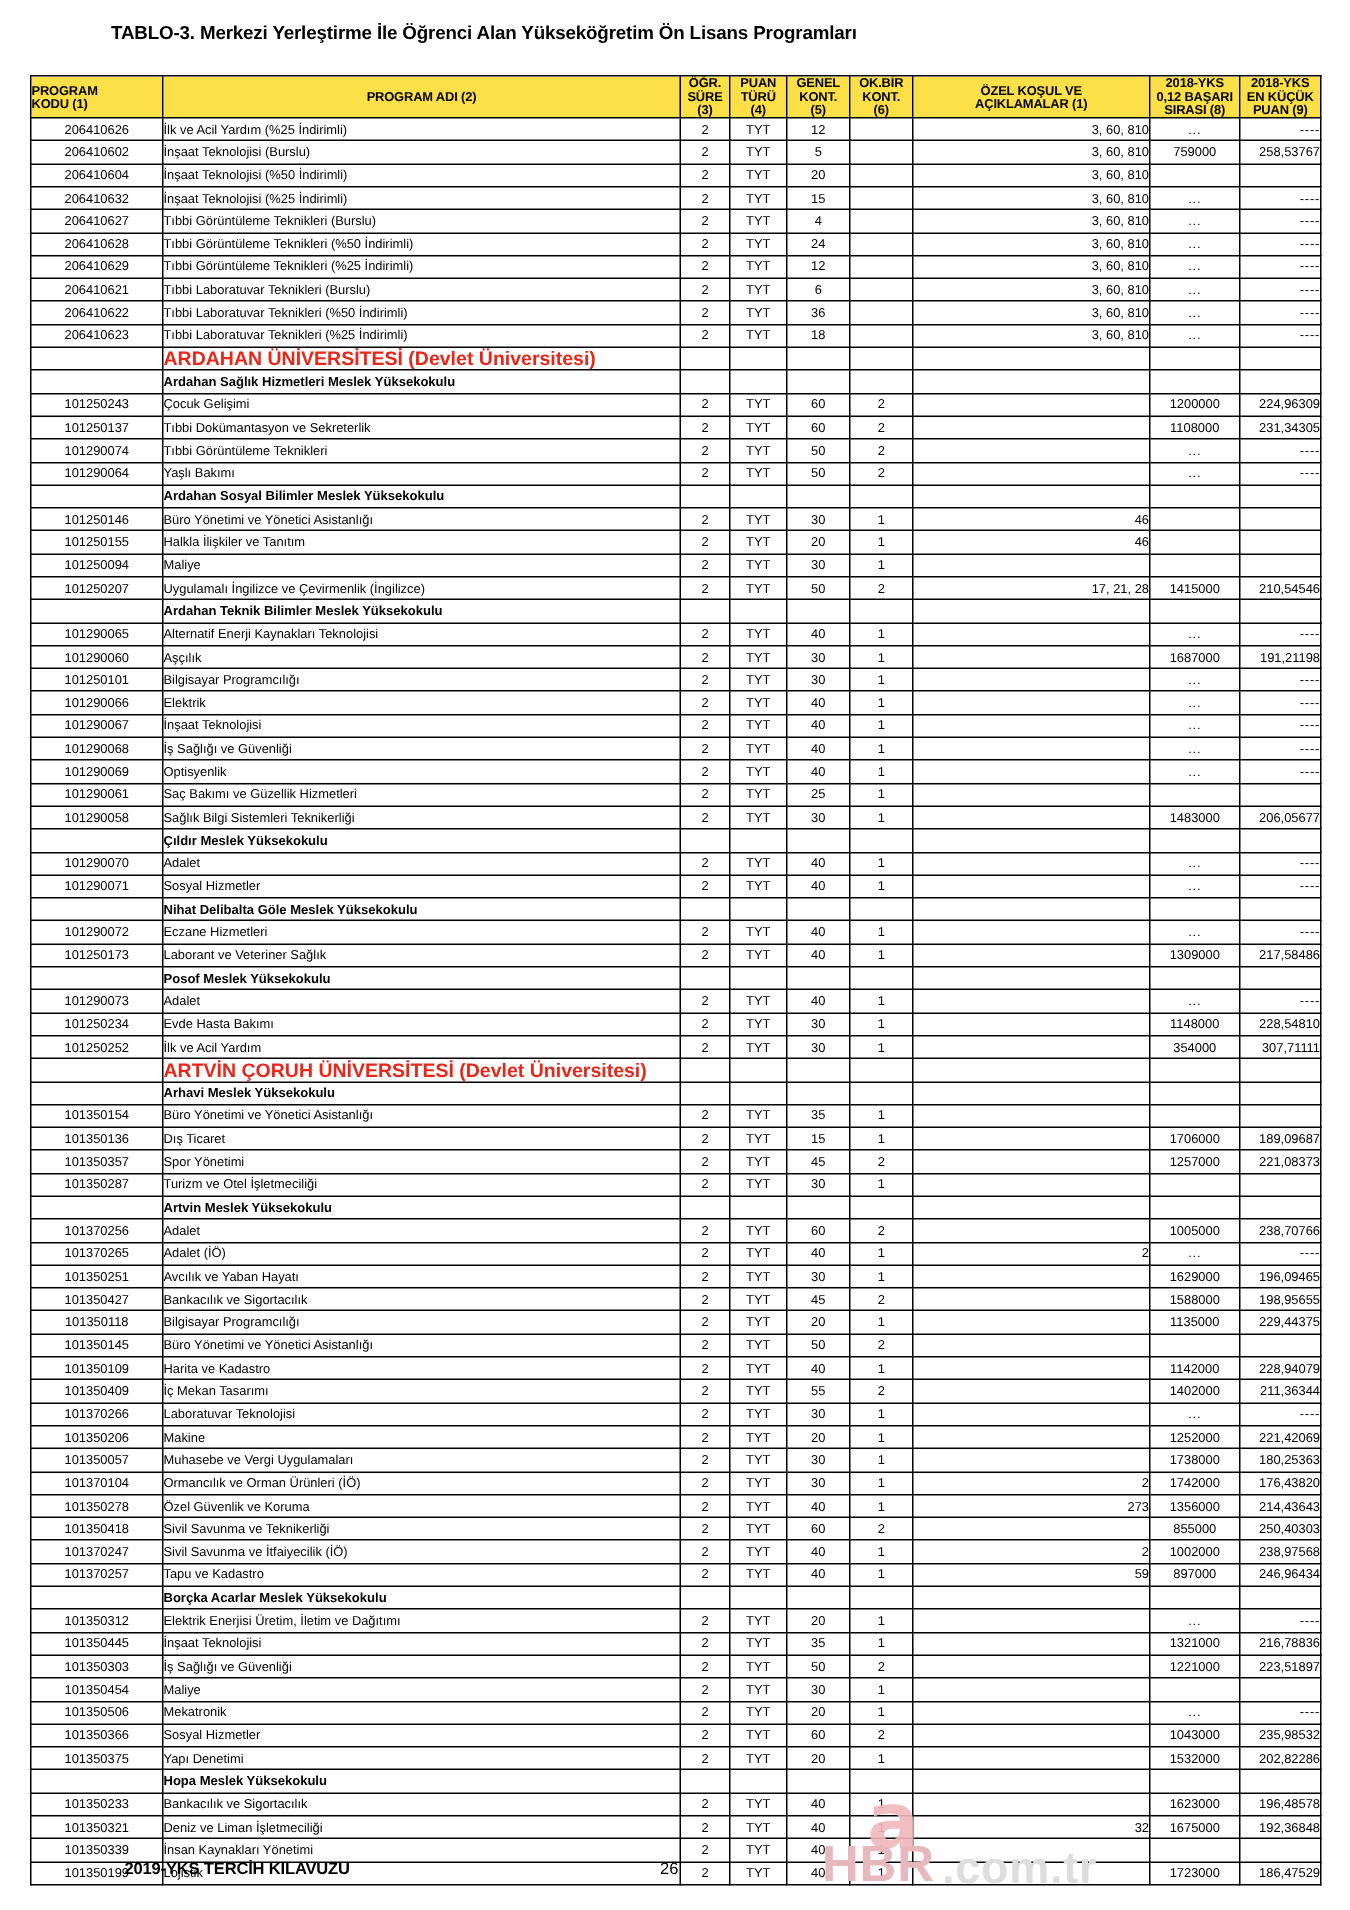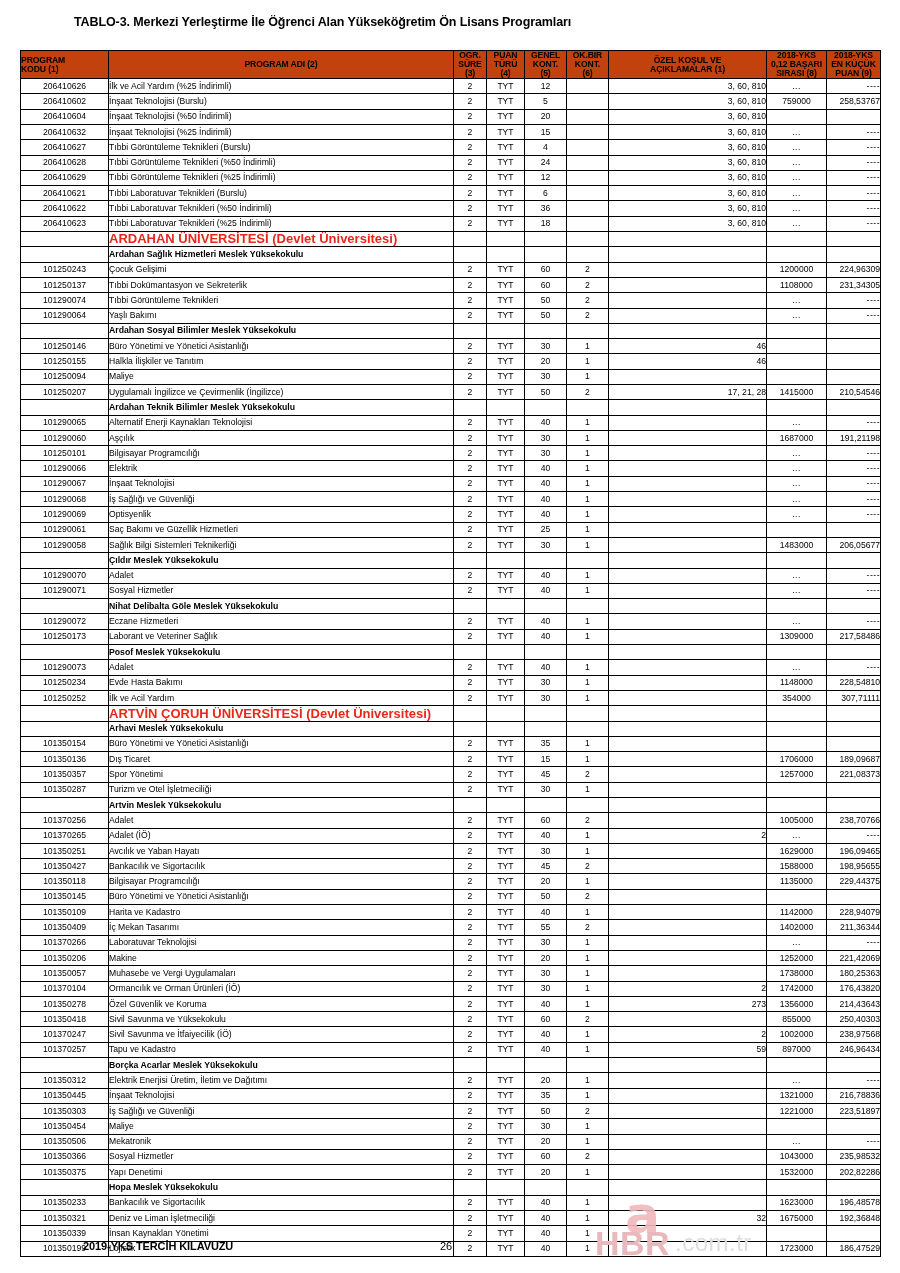--- a/index.html
+++ b/index.html
@@ -5,21 +5,21 @@
 <style>
   html,body{margin:0;padding:0;}
   body{
     width:900px;height:1273px;
     background:#ffffff;
     font-family:"Liberation Sans","DejaVu Sans",sans-serif;
     color:#000000;
     position:relative;
     overflow:hidden;
   }
-  .page{position:relative;width:716px;height:1273px;padding-left:47px;}
+  .page{position:relative;width:716px;height:1273px;}
 
   .doc-title{
     position:absolute;
     left:74px; top:15px;
     font-size:12.5px;
     font-weight:bold;
     letter-spacing:-0.1px;
     white-space:nowrap;
   }
 
@@ -40,21 +40,21 @@
     font-size:8.6px;
     line-height:1.05;
     height:14.3px;
     vertical-align:middle;
     overflow:hidden;
     white-space:nowrap;
   }
 
   
   thead th{
-    background:#c2410c;
+    background:#fde047;
     font-weight:bold;
     font-size:8.5px;
     text-align:center;
     vertical-align:middle;
     height:46px;
     border:1.1px solid #000;
     letter-spacing:-0.1px;
   }
   th.h-kodu{text-align:left;padding-left:3px;}
   th .hl{display:block;}
@@ -126,22 +126,22 @@
     left:12px; top:33px;
     font-size:34px;
     font-weight:bold;
     color:#e7b9bc;
     letter-spacing:0.5px;
     line-height:1;
   }
   .wm-com{
     position:absolute;
     left:92px; top:38px;
-    font-size:24px;
-    font-weight:normal;
+    font-size:30px;
+    font-weight:bold;
     color:#dedede;
     letter-spacing:0.5px;
     line-height:1;
   }
 </style>
 </head>
 <body>
 
 <div class="page">
 
@@ -872,21 +872,21 @@
             <td class="ctr">2</td>
             <td class="ctr">TYT</td>
             <td class="ctr">40</td>
             <td class="ctr">1</td>
             <td class="rgt">273</td>
             <td class="ctr">1356000</td>
             <td class="rgt">214,43643</td>
           </tr>
           <tr>
             <td class="kodu">101350418</td>
-            <td class="ad">Sivil Savunma ve Yüksekokulu</td>
+            <td class="ad">Sivil Savunma ve Teknikerliği</td>
             <td class="ctr">2</td>
             <td class="ctr">TYT</td>
             <td class="ctr">60</td>
             <td class="ctr">2</td>
             <td class="rgt"></td>
             <td class="ctr">855000</td>
             <td class="rgt">250,40303</td>
           </tr>
           <tr>
             <td class="kodu">101370247</td>

